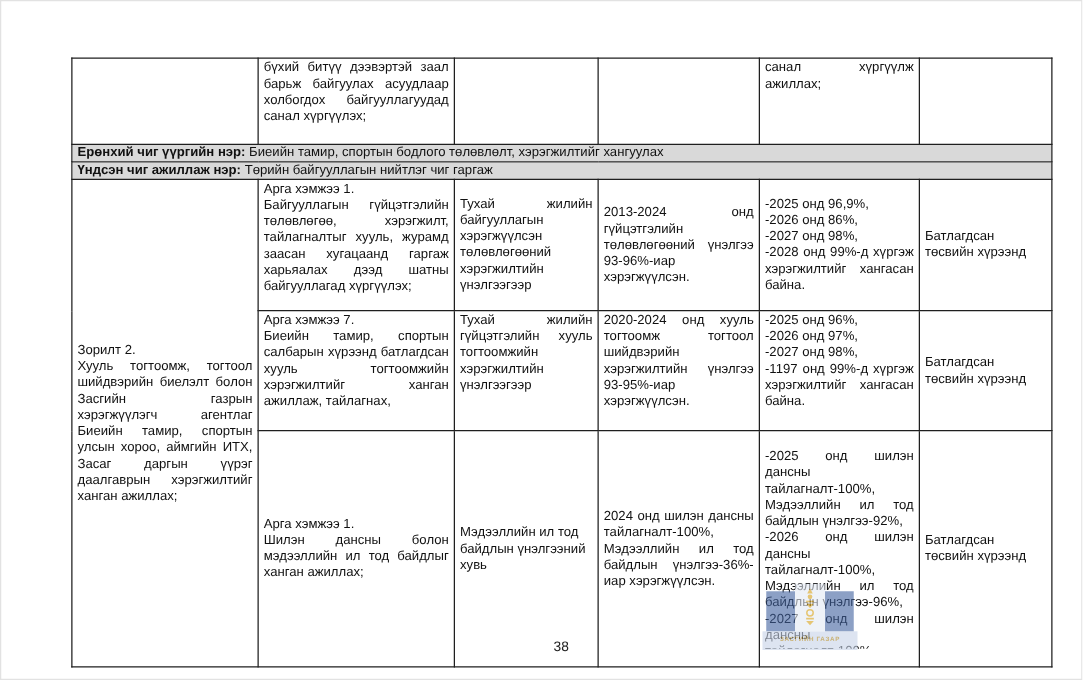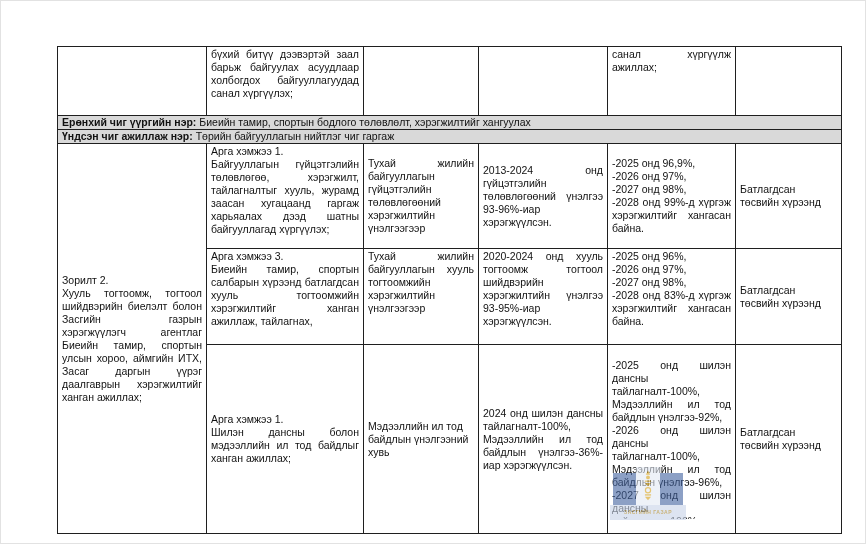--- a/index.html
+++ b/index.html
@@ -103,38 +103,38 @@
         <b>Үндсэн чиг ажиллаж нэр:</b>
         <span>Төрийн байгууллагын нийтлэг чиг гаргаж</span>
       </td>
     </tr>
 
     <tr style="height:105px">
       <td rowspan="3" class="jst pre">Зорилт 2.
 Хууль тогтоомж, тогтоол шийдвэрийн биелэлт болон Засгийн газрын хэрэгжүүлэгч агентлаг Биеийн тамир, спортын улсын хороо, аймгийн ИТХ, Засаг даргын үүрэг даалгаврын хэрэгжилтийг ханган ажиллах;</td>
       <td class="top jst pre">Арга хэмжээ 1.
 Байгууллагын гүйцэтгэлийн төлөвлөгөө, хэрэгжилт, тайлагналтыг хууль, журамд заасан хугацаанд гаргаж харьяалах дээд шатны байгууллагад хүргүүлэх;</td>
-      <td class="jst">Тухай жилийн байгууллагын гүйцэтгэлийн төлөвлөгөөний хэрэгжилтийн үнэлгээгээр</td>
+      <td class="jst">Тухай жилийн байгууллагын хэрэгжүүлсэн төлөвлөгөөний хэрэгжилтийн үнэлгээгээр</td>
       <td class="jst">2013-2024 онд гүйцэтгэлийн төлөвлөгөөний үнэлгээ 93-96%-иар хэрэгжүүлсэн.</td>
       <td class="jst pre">-2025 онд 96,9%,
--2026 онд 97%,
+-2026 онд 86%,
 -2027 онд 98%,
 -2028 онд 99%-д хүргэж хэрэгжилтийг хангасан байна.</td>
       <td>Батлагдсан төсвийн хүрээнд</td>
     </tr>
 
     <tr style="height:96px">
-      <td class="top jst pre">Арга хэмжээ 3.
+      <td class="top jst pre">Арга хэмжээ 7.
 Биеийн тамир, спортын салбарын хүрээнд батлагдсан хууль тогтоомжийн хэрэгжилтийг ханган ажиллаж, тайлагнах,</td>
-      <td class="top jst">Тухай жилийн байгууллагын хууль тогтоомжийн хэрэгжилтийн үнэлгээгээр</td>
+      <td class="top jst">Тухай жилийн гүйцэтгэлийн хууль тогтоомжийн хэрэгжилтийн үнэлгээгээр</td>
       <td class="top jst">2020-2024 онд хууль тогтоомж тогтоол шийдвэрийн хэрэгжилтийн үнэлгээ 93-95%-иар хэрэгжүүлсэн.</td>
       <td class="top jst pre">-2025 онд 96%,
 -2026 онд 97%,
 -2027 онд 98%,
--2028 онд 83%-д хүргэж хэрэгжилтийг хангасан байна.</td>
+-1197 онд 99%-д хүргэж хэрэгжилтийг хангасан байна.</td>
       <td>Батлагдсан төсвийн хүрээнд</td>
     </tr>
 
     <tr style="height:165px">
       <td class="jst pre">Арга хэмжээ 1.
 Шилэн дансны болон мэдээллийн ил тод байдлыг ханган ажиллах;</td>
       <td>Мэдээллийн ил тод байдлын үнэлгээний хувь</td>
       <td class="jst">2024 онд шилэн дансны тайлагналт-100%, Мэдээллийн ил тод байдлын үнэлгээ-36%-иар хэрэгжүүлсэн.</td>
       <td class="top jst pre">
         <div class="clipbox">-2025 онд шилэн дансны тайлагналт-100%, Мэдээллийн ил тод байдлын үнэлгээ-92%,
@@ -160,13 +160,14 @@
             <rect x="3.4" y="27.6" width="7.2" height="1.6"></rect>
             <path d="M3.4 30.6 L10.6 30.6 L7 34.6 Z"></path>
           </g>
         </svg>
       </div>
       <div class="wm-side right"></div>
     </div>
     <div class="wm-caption">ЗАСГИЙН ГАЗАР</div>
   </div>
 
+  <div class="page-number">38</div>
 </div>
 
 </body></html>

